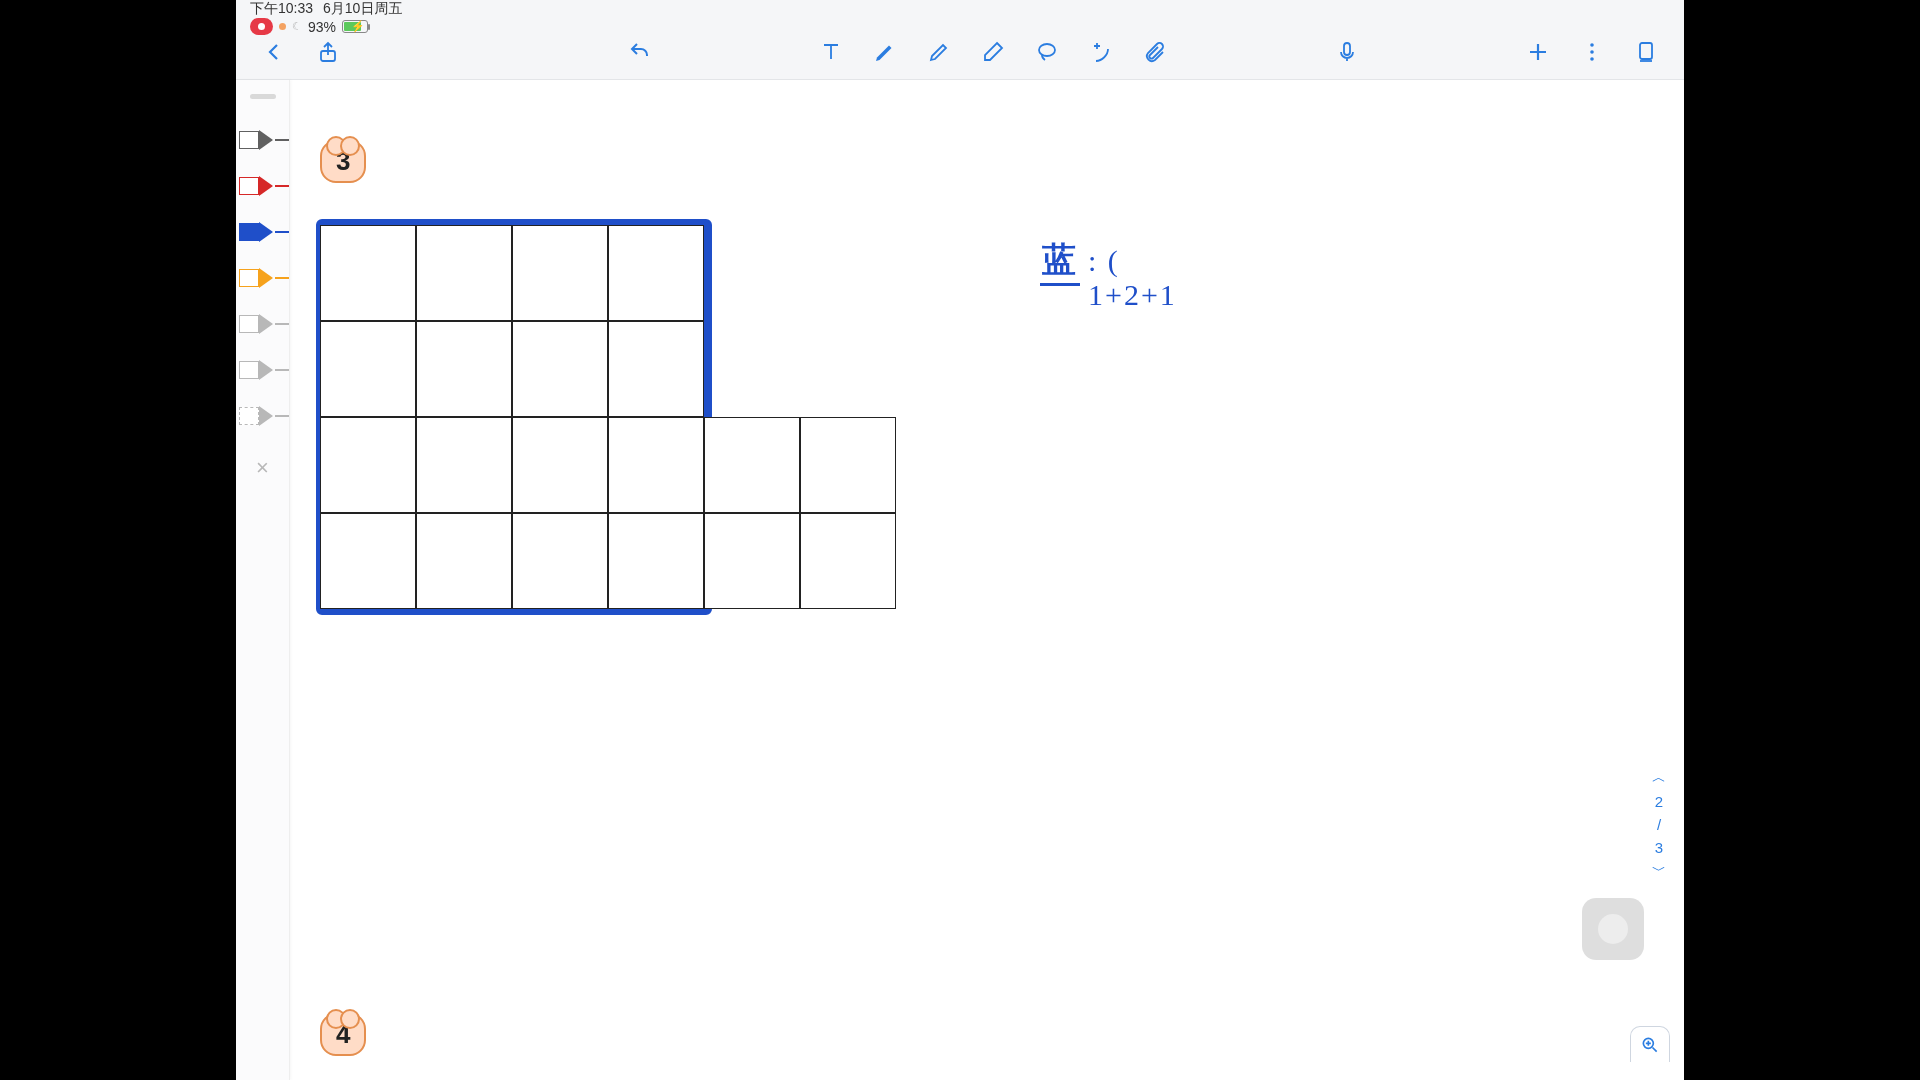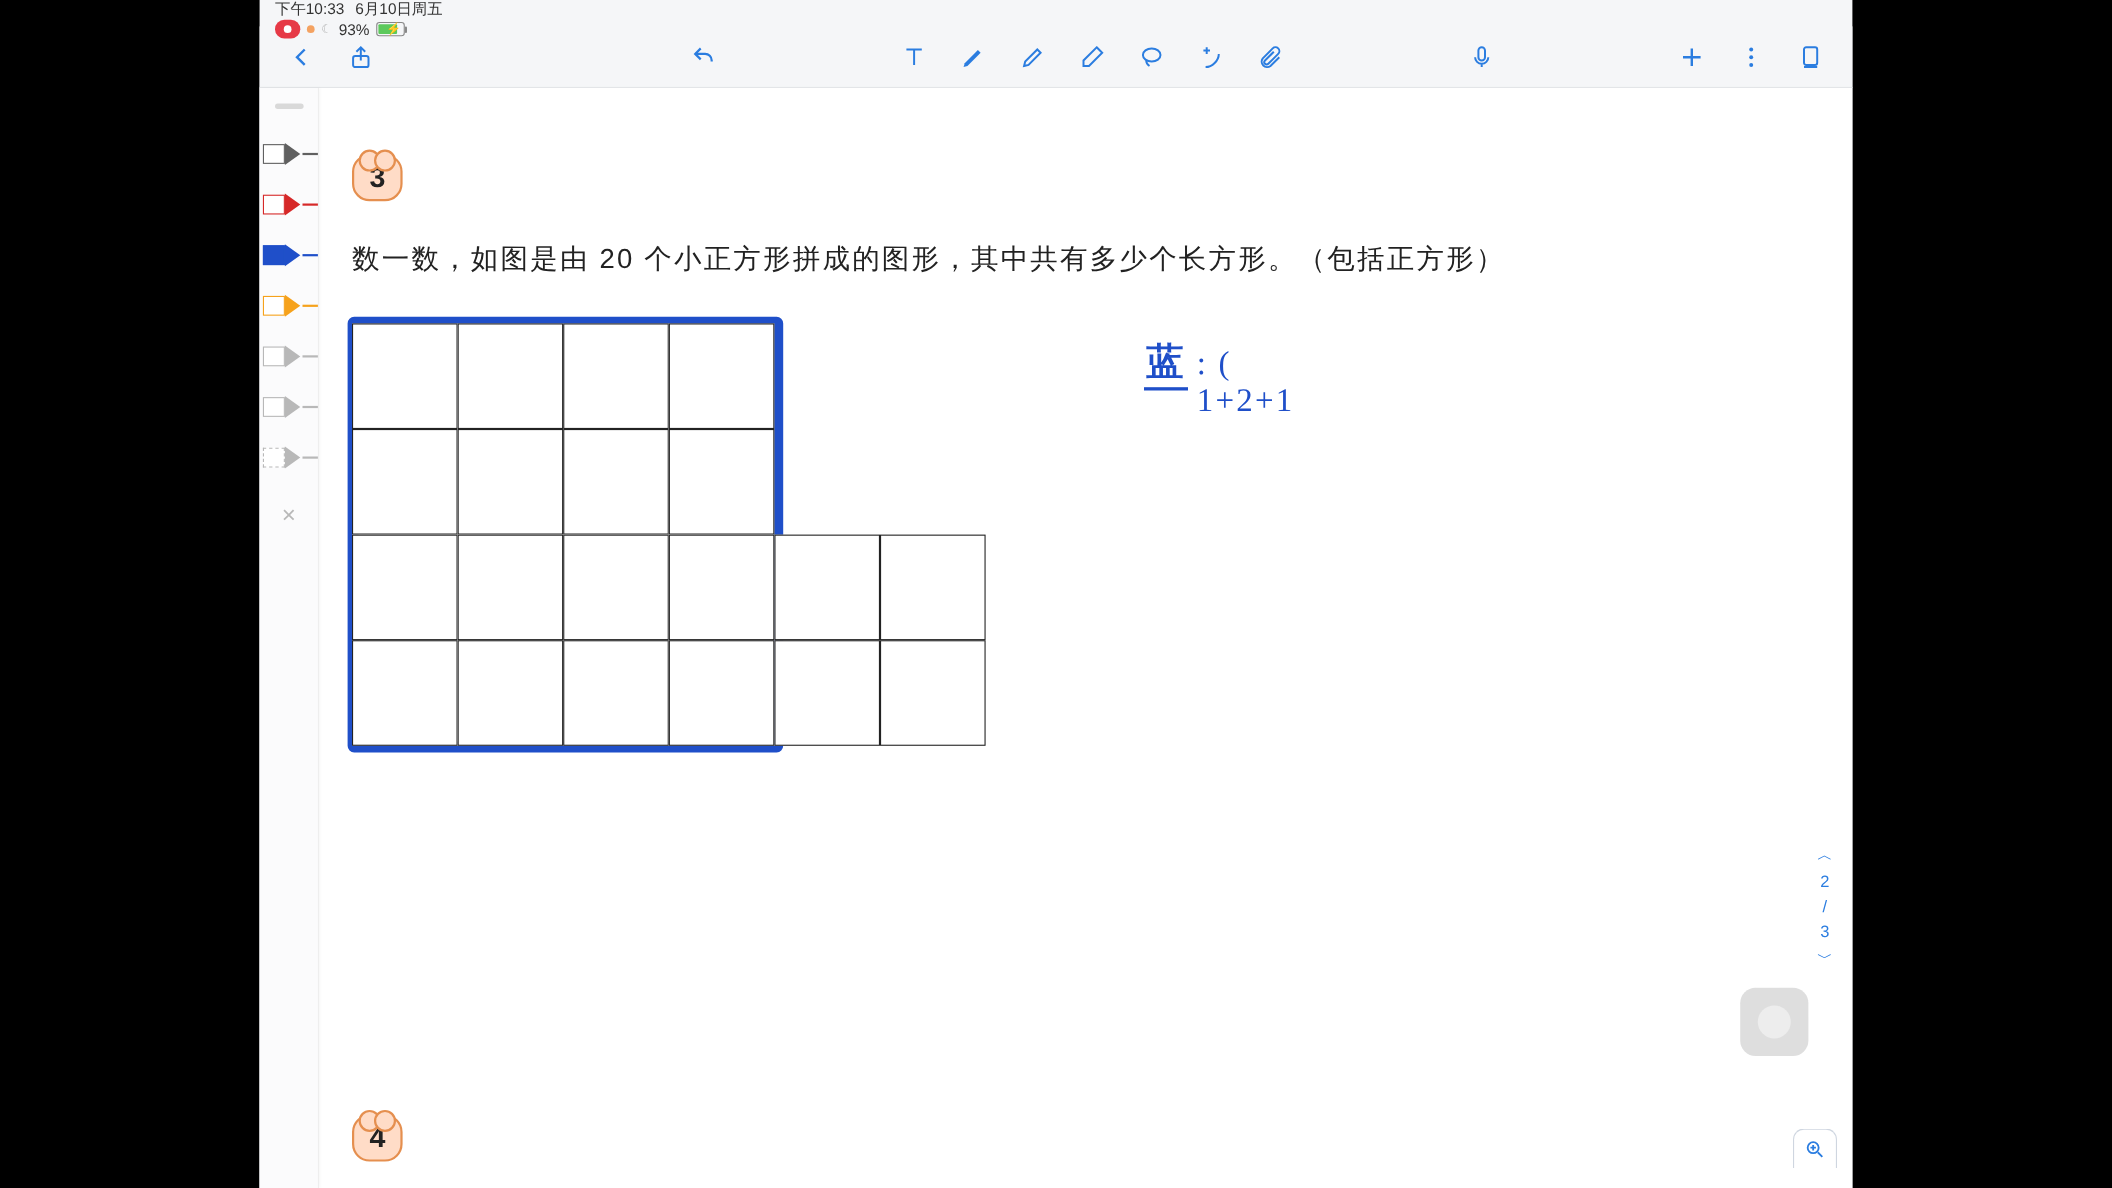--- a/index.html
+++ b/index.html
@@ -312,21 +312,20 @@
       <div class="pen-item">
           <div class="pen-body" style="border-color:#b8b8b8;border-style:dashed;"></div>
           <div class="pen-tip" style="border-left:14px solid #b8b8b8;"></div>
           <div class="pen-line" style="background:#b8b8b8;"></div>
         </div>
       <div class="close-x">×</div>
     </div>
 
     <div class="document">
       <span class="badge-cloud">3</span>
-      <div class="question-text">数一数，如图是由 20 个小正方形拼成的图形，其中共有多少个长方形。（包括正方形）</div>
 
       <div class="grid-figure" id="grid-figure">
         <div class="blue-highlight" style="width: 396px; height: 396px;"></div>
         <div class="handwriting">
           <span class="hw-char">蓝</span>
           <span>: ( 1+2+1</span>
         </div>
       <div class="grid-cell" style="left: 0px; top: 0px; width: 96px; height: 96px;"></div>
           <div class="grid-cell" style="left: 96px; top: 0px; width: 96px; height: 96px;"></div>
           <div class="grid-cell" style="left: 192px; top: 0px; width: 96px; height: 96px;"></div>

